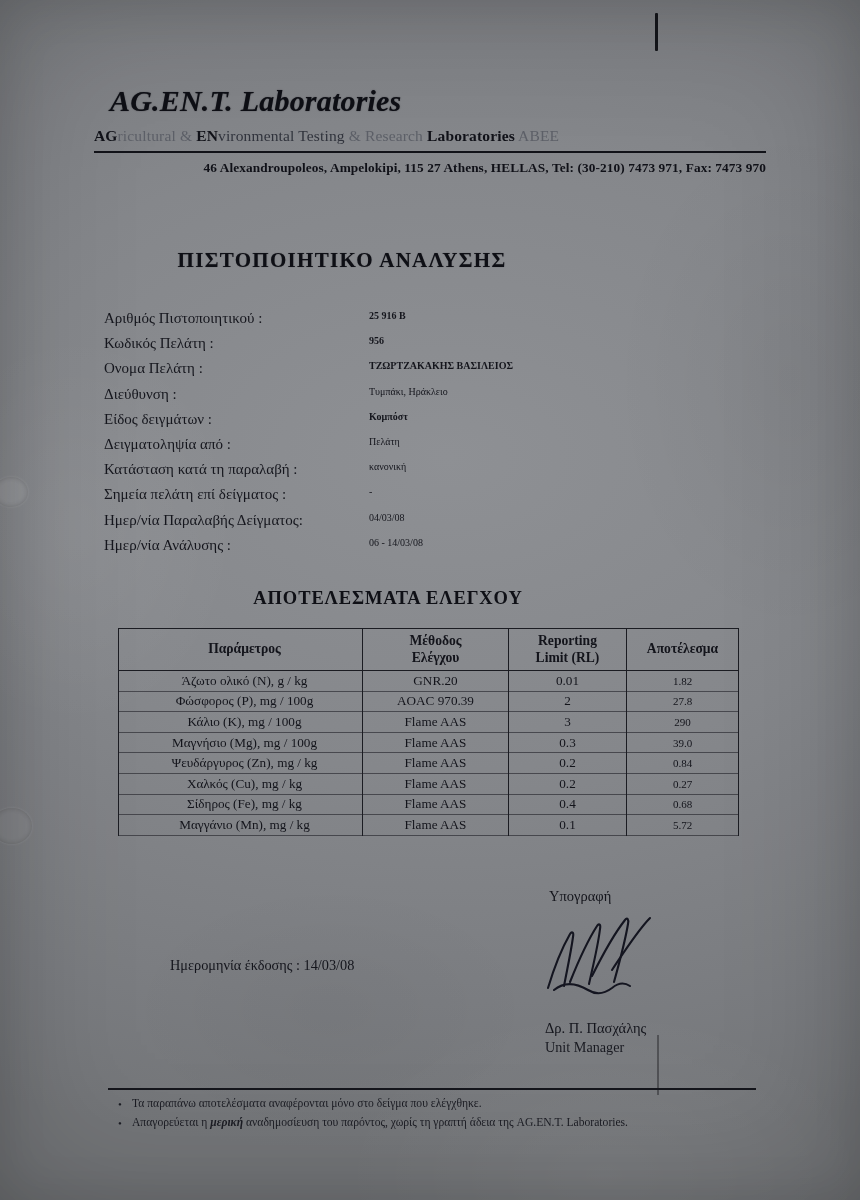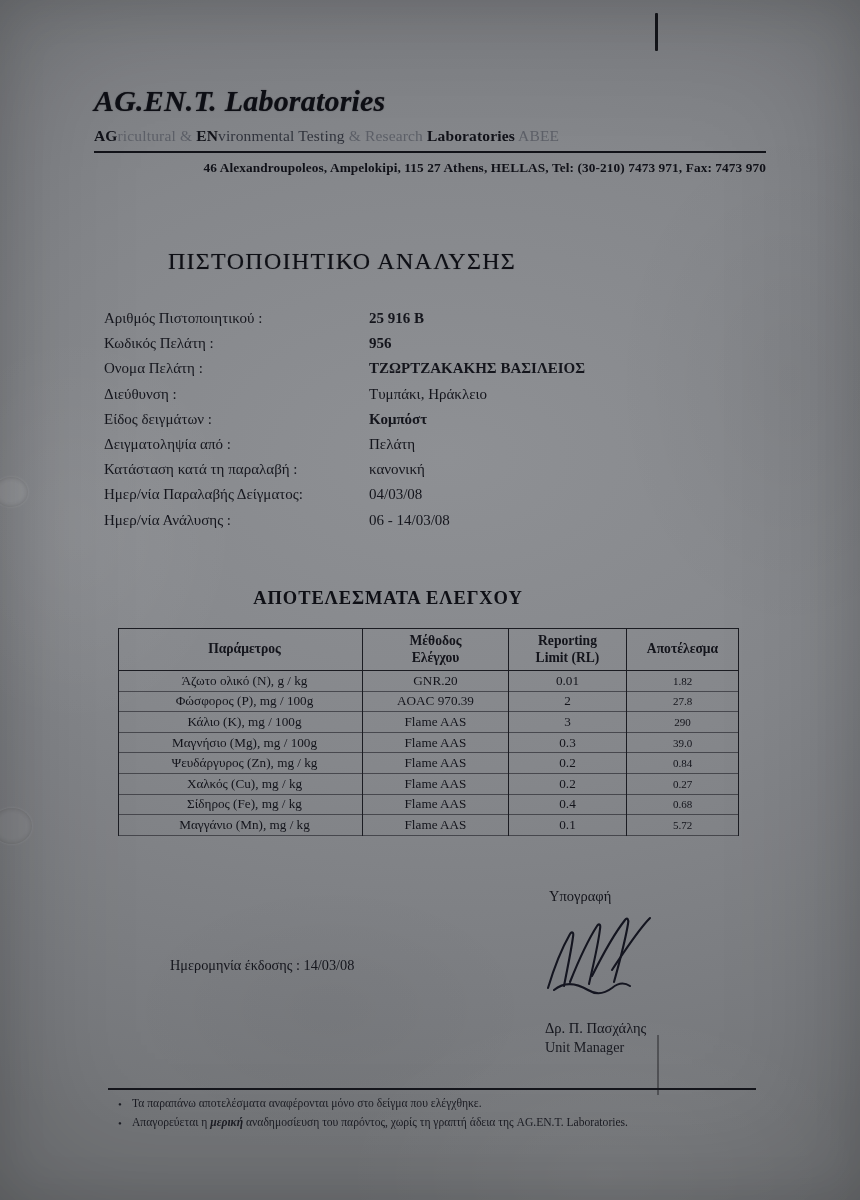--- a/index.html
+++ b/index.html
@@ -47,20 +47,21 @@
             background: rgba(30,30,36,.45); }
 
   
   #letterhead { position: absolute; left: 94px; top: 84px; width: 672px; }
   #lab-title {
     font-family: "Liberation Serif", serif;
     font-weight: bold; font-style: italic;
     font-size: 30px; letter-spacing: .2px;
     color: #0d0e14;
     text-shadow: 0 0 1.2px rgba(10,10,14,.55);
+    margin-left: 16px;
   }
   #lab-subtitle {
     margin-top: 9px;
     font-size: 15.5px;
     letter-spacing: .15px;
     white-space: nowrap;
     color: #20222a;
   }
   #lab-subtitle .b { font-weight: bold; color: #101118; }
   #lab-subtitle .faded { color: #5c5f67; }
@@ -74,36 +75,36 @@
     font-size: 13.3px; font-weight: bold;
     white-space: nowrap; letter-spacing: .1px;
     color: #101118;
     text-align: right;
   }
 
   
   #doc-title {
     position: absolute; top: 248px; left: 0; width: 684px;
     text-align: center;
-    font-size: 24px; font-weight: normal;
+    font-size: 21px; font-weight: bold;
     letter-spacing: 1.3px;
     color: #0e0f15;
     text-shadow: 0 0 1px rgba(10,10,14,.4);
   }
 
   
   #meta { position: absolute; left: 104px; top: 310px; width: 640px; }
   .meta-row { display: flex; height: 25.2px; align-items: flex-start; }
   .meta-label {
     width: 265px; flex: 0 0 265px;
     font-size: 15px; color: #15161d;
     white-space: nowrap;
   }
   .meta-value {
-    font-size: 15px; color: #14151c;
+    font-size: 10px; color: #14151c;
     white-space: nowrap;
   }
   .meta-value.bold { font-weight: bold; }
 
   
   #results-heading {
     position: absolute; top: 588px; left: 0; width: 776px;
     text-align: center;
     font-size: 18.5px; font-weight: bold;
     letter-spacing: .9px; color: #0f1016;
@@ -223,20 +224,24 @@
         <div class="meta-label">Είδος δειγμάτων :</div>
         <div class="meta-value bold">Κομπόστ</div>
       </div>
       <div class="meta-row">
         <div class="meta-label">Δειγματοληψία από :</div>
         <div class="meta-value">Πελάτη</div>
       </div>
       <div class="meta-row">
         <div class="meta-label">Κατάσταση κατά τη παραλαβή :</div>
         <div class="meta-value">κανονική</div>
+      </div>
+      <div class="meta-row">
+        <div class="meta-label">Σημεία πελάτη επί δείγματος :</div>
+        <div class="meta-value">-</div>
       </div>
       <div class="meta-row">
         <div class="meta-label">Ημερ/νία Παραλαβής Δείγματος:</div>
         <div class="meta-value">04/03/08</div>
       </div>
       <div class="meta-row">
         <div class="meta-label">Ημερ/νία Ανάλυσης :</div>
         <div class="meta-value">06 - 14/03/08</div>
       </div>
     </div>

